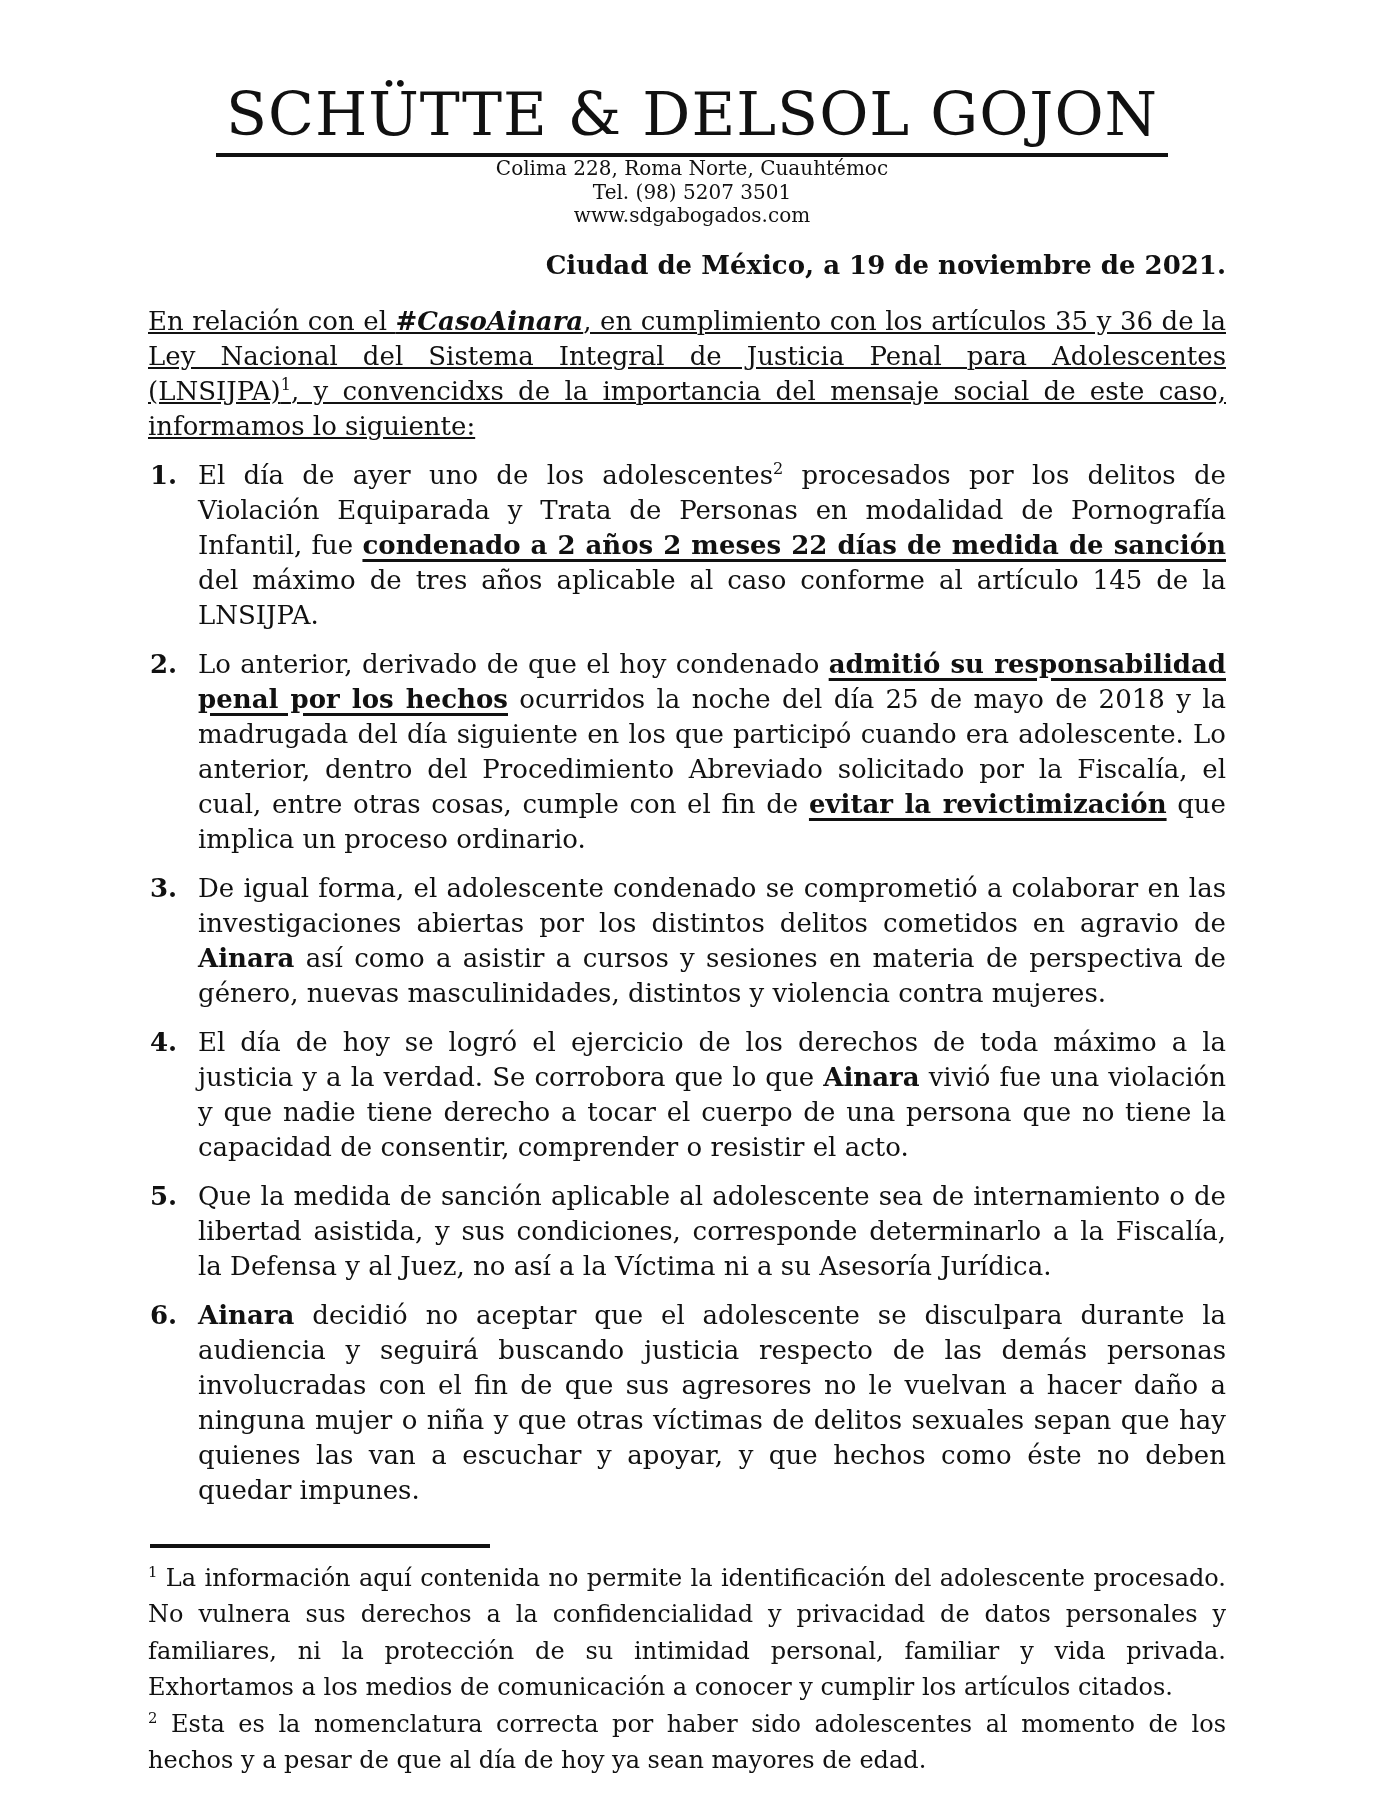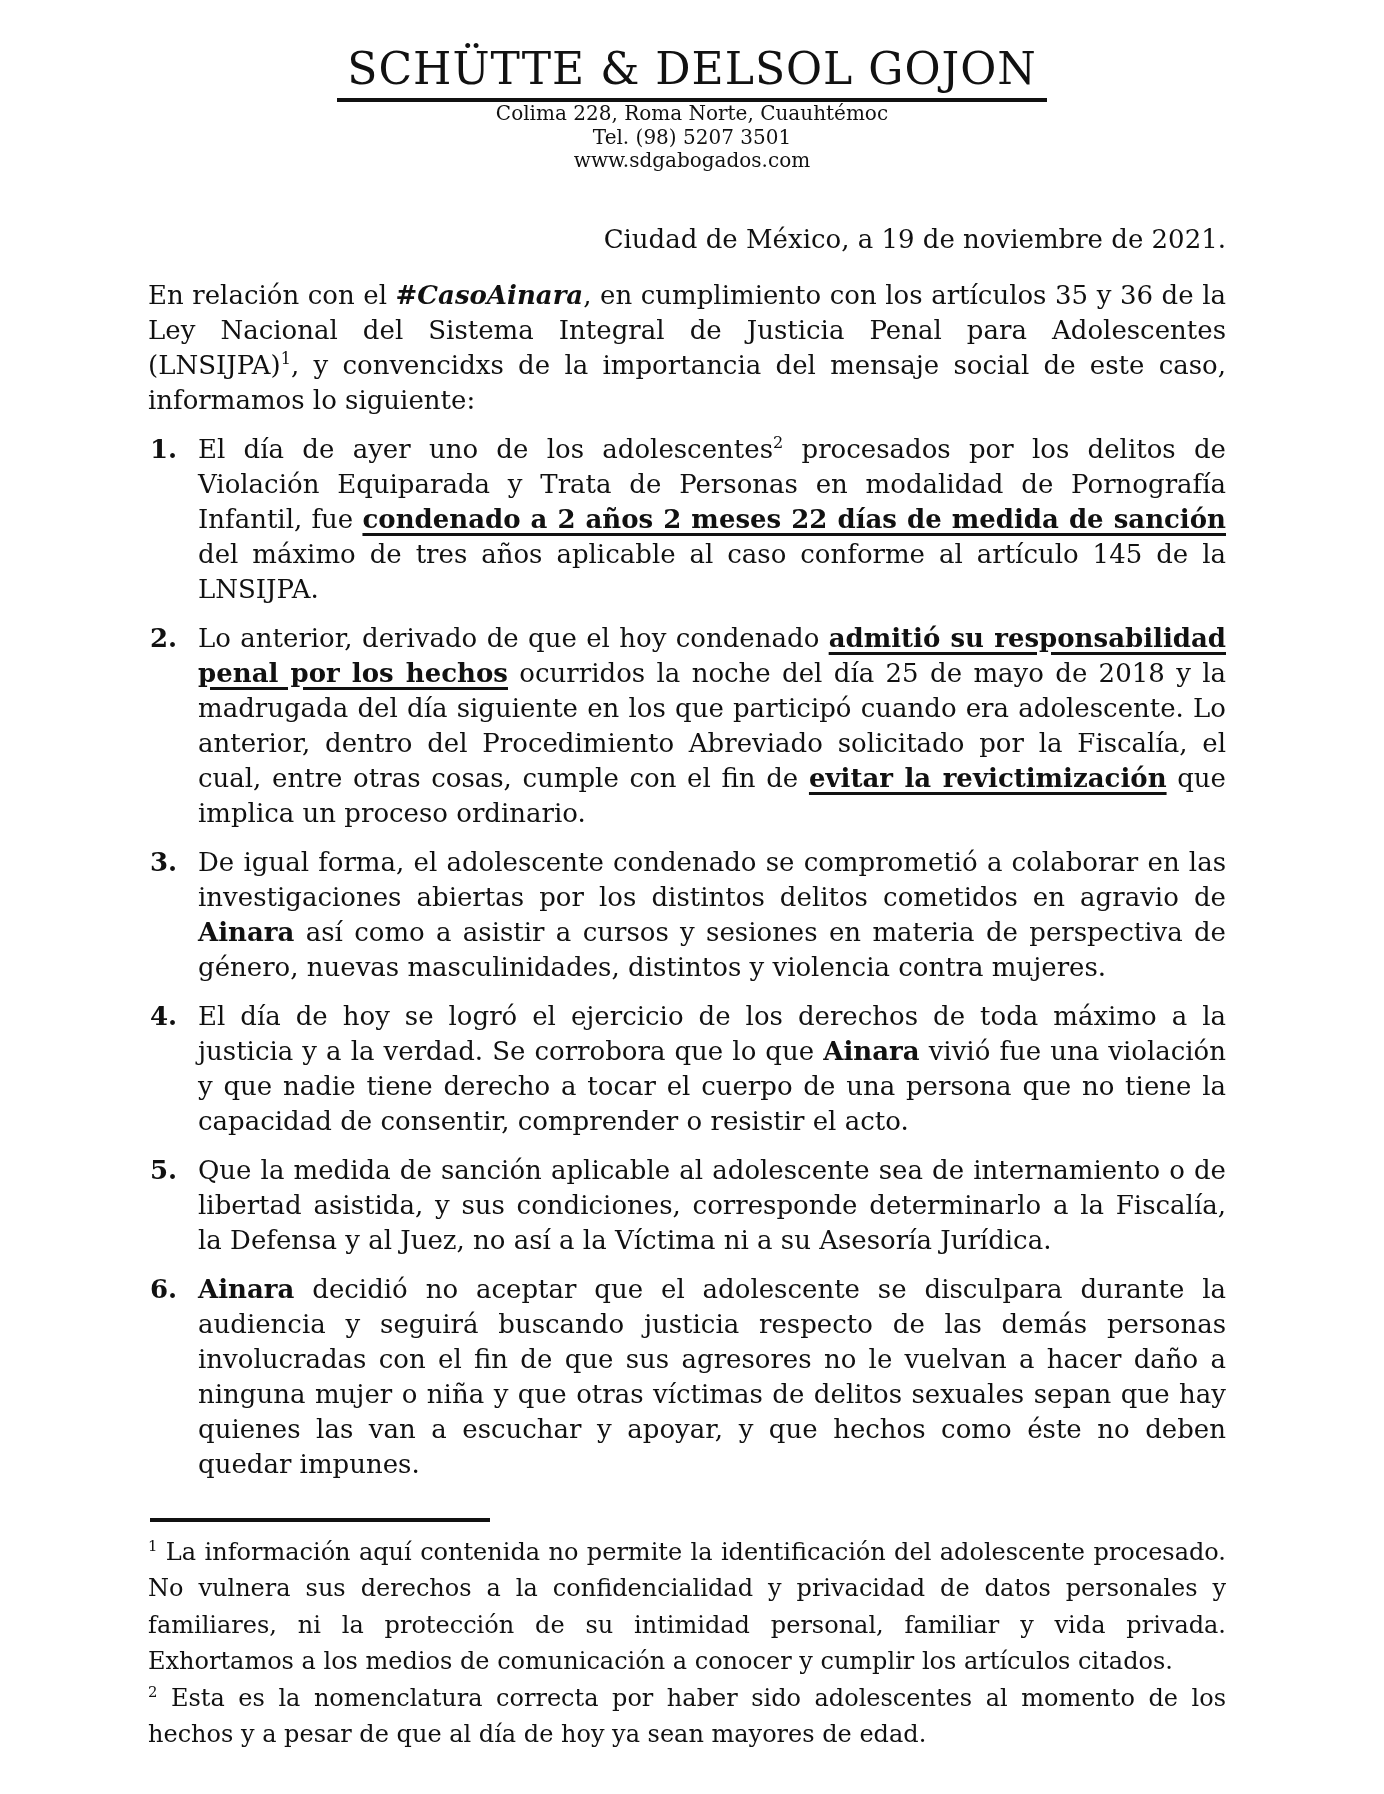--- a/index.html
+++ b/index.html
@@ -16,49 +16,52 @@
     font-family: "DejaVu Serif", "Liberation Serif", serif;
     overflow: hidden;
     box-sizing: border-box;
   }
   .letterhead {
     text-align: center;
     padding-top: 44px;
   }
   .firm-name {
     display: inline-block;
-    font-size: 44px;
+    font-size: 60px;
     line-height: 1.12;
     letter-spacing: 1px;
     border-bottom: 4px solid #111111;
     padding: 0 10px 5px 10px;
     white-space: nowrap;
+    margin-top: 37px;
   }
   .firm-subtitle {
     font-size: 27px;
     letter-spacing: 16px;
     text-indent: 16px; 
     margin-top: 7px;
   }
   .firm-address {
     font-size: 20px;
     line-height: 23.5px;
   }
   .content {
     padding: 0 158px 0 148px;
     font-size: 26px;
     line-height: 35px;
   }
   .dateline {
-    margin: 49px 0 0 0;
+    margin: 20px 0 0 0;
     text-align: right;
+    font-weight: bold;
   }
   .para {
     margin: 21px 0 8px 0;
     text-align: justify;
+    text-decoration: underline;
   }
   ol.numbered {
     list-style: none;
     margin: 3px 0 0 0;
     padding: 0;
   }
   ol.numbered li {
     position: relative;
     padding-left: 50px;
     margin-top: 14px;

